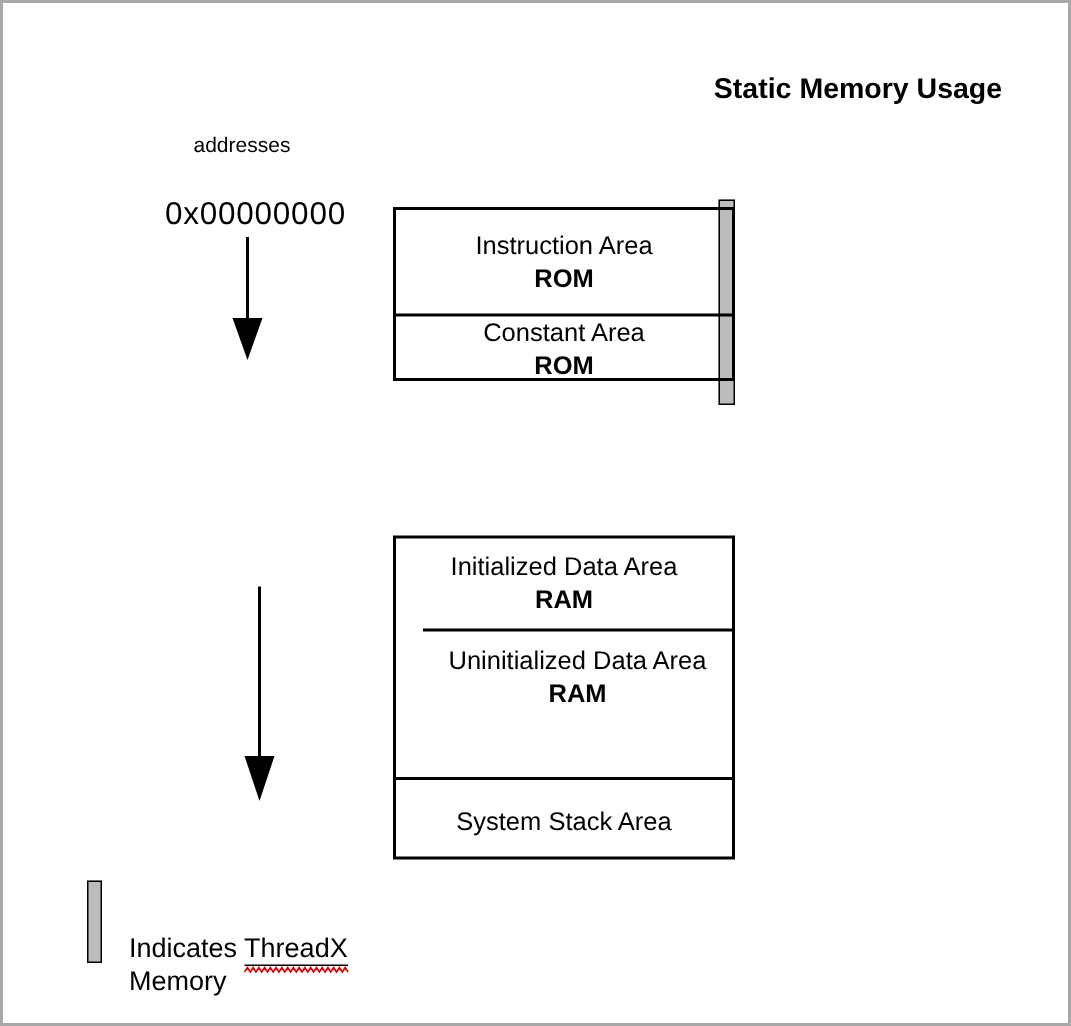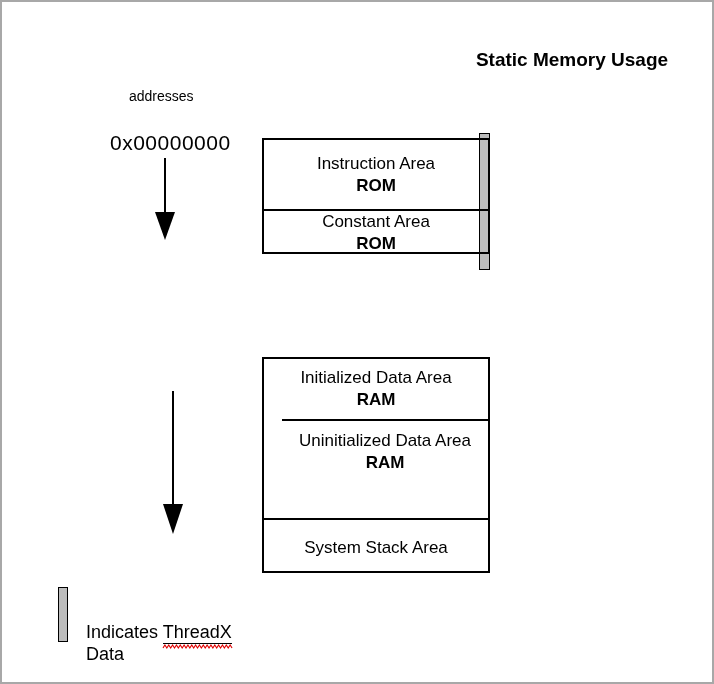--- a/index.html
+++ b/index.html
@@ -197,16 +197,16 @@
     <div class="memrow row-2 divided">
       <div class="memname">System Stack Area</div>
     </div>
   </div>
 
   <div class="strip legend-strip"></div>
   <div class="legend-text">
     <span>Indicates </span><span class="threadx"><span>ThreadX</span><svg class="squiggle" viewBox="0 0 72 5" preserveAspectRatio="none" xmlns="http://www.w3.org/2000/svg">
           <path d="M0 4 l2 -3 l2 3 l2 -3 l2 3 l2 -3 l2 3 l2 -3 l2 3 l2 -3 l2 3 l2 -3 l2 3 l2 -3 l2 3 l2 -3 l2 3 l2 -3 l2 3 l2 -3 l2 3 l2 -3 l2 3 l2 -3 l2 3 l2 -3 l2 3 l2 -3 l2 3 l2 -3 l2 3 l2 -3 l2 3 l2 -3 l2 3 l2 -3 l2 3" stroke="#e00000" stroke-width="1.2" fill="none"></path>
         </svg></span><br>
-    <span>Data</span>
+    <span>Memory</span>
   </div>
 
 </div>
 
 </body></html>

